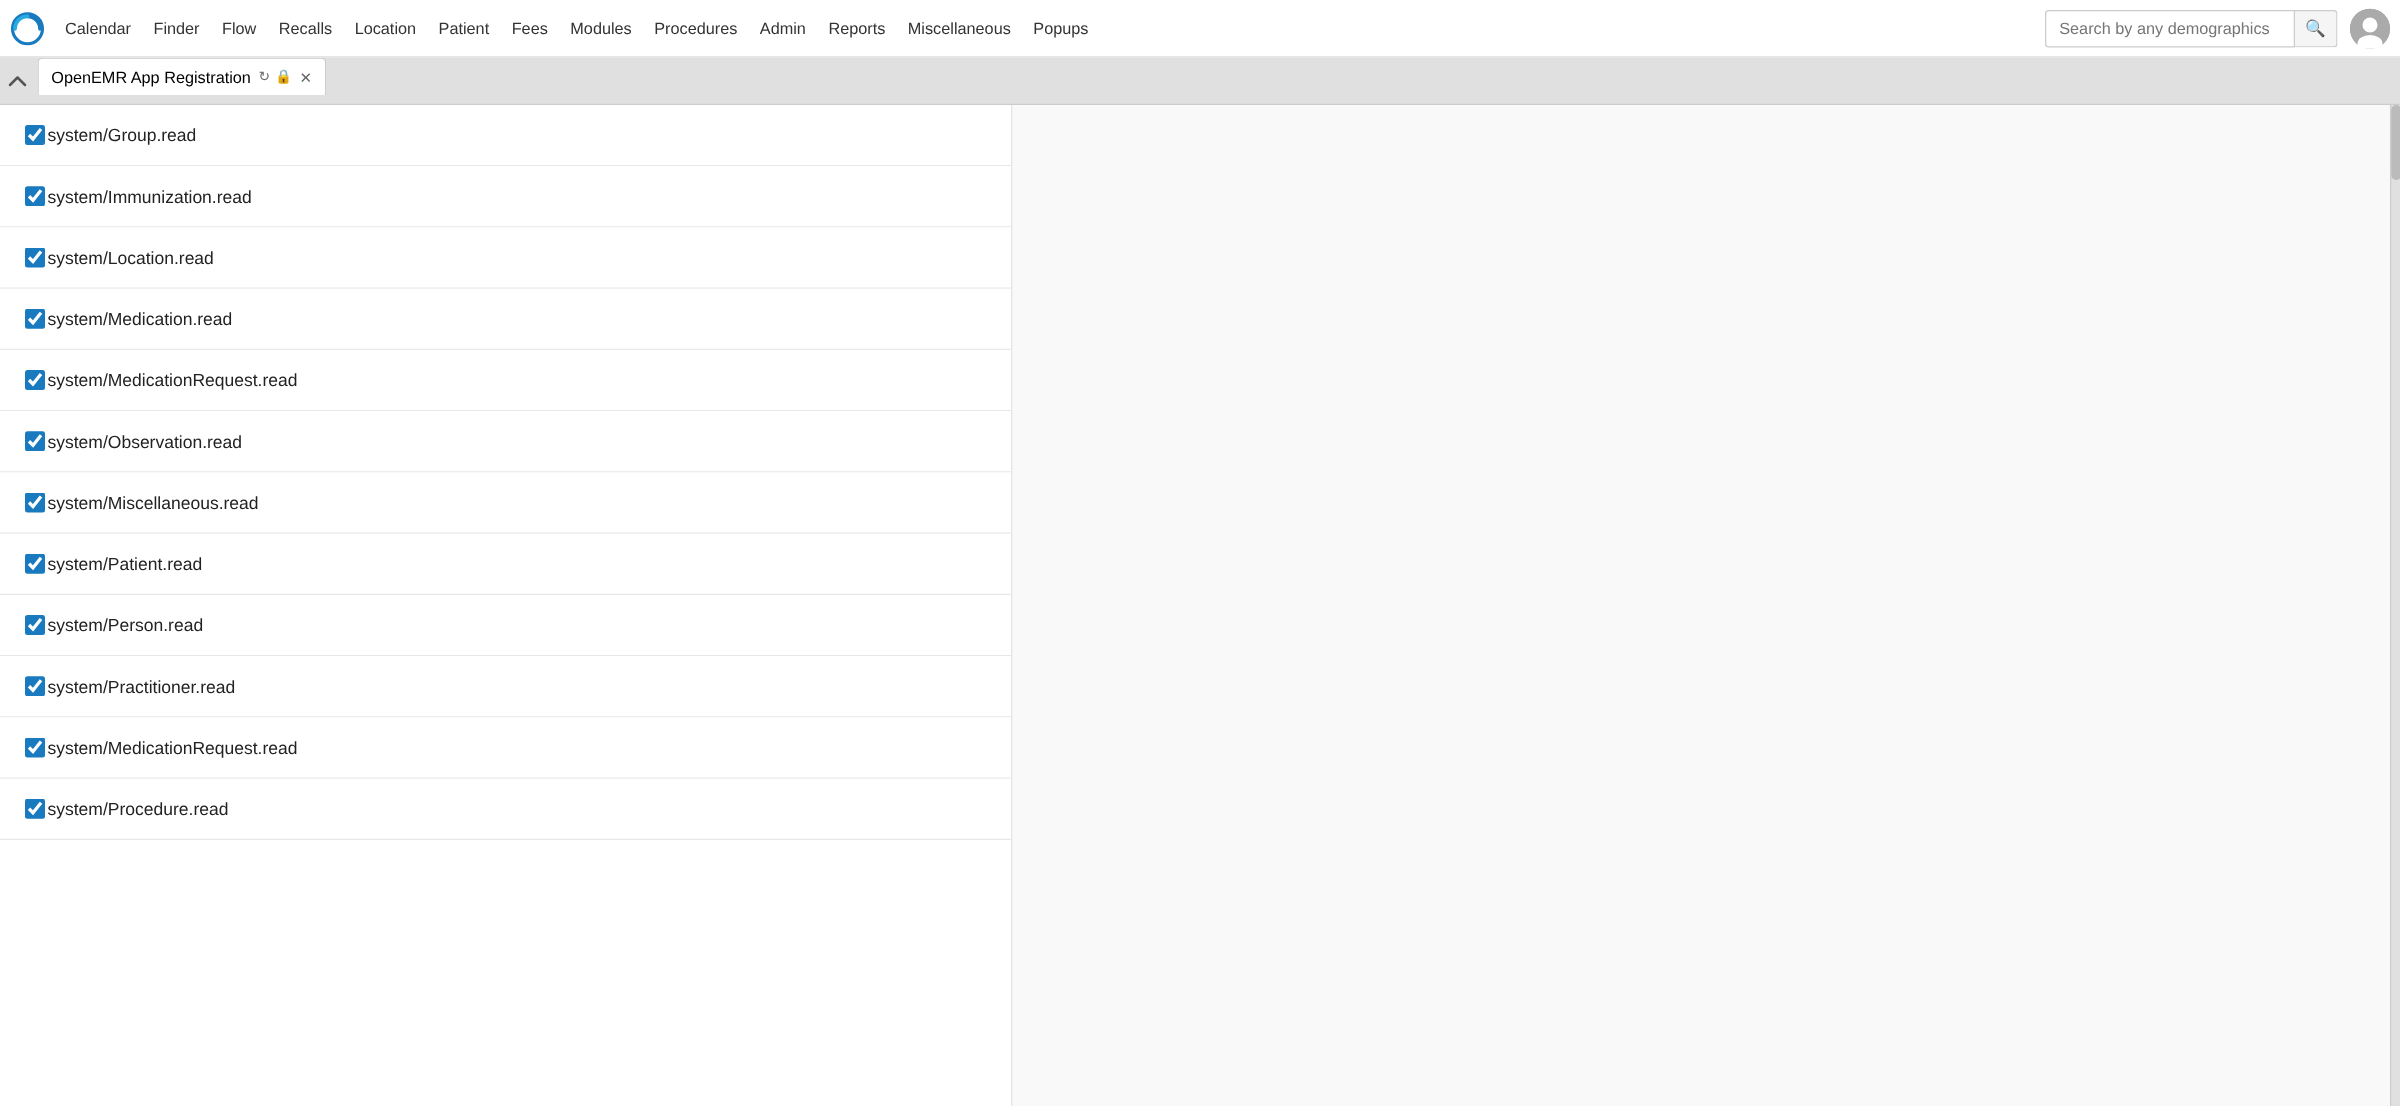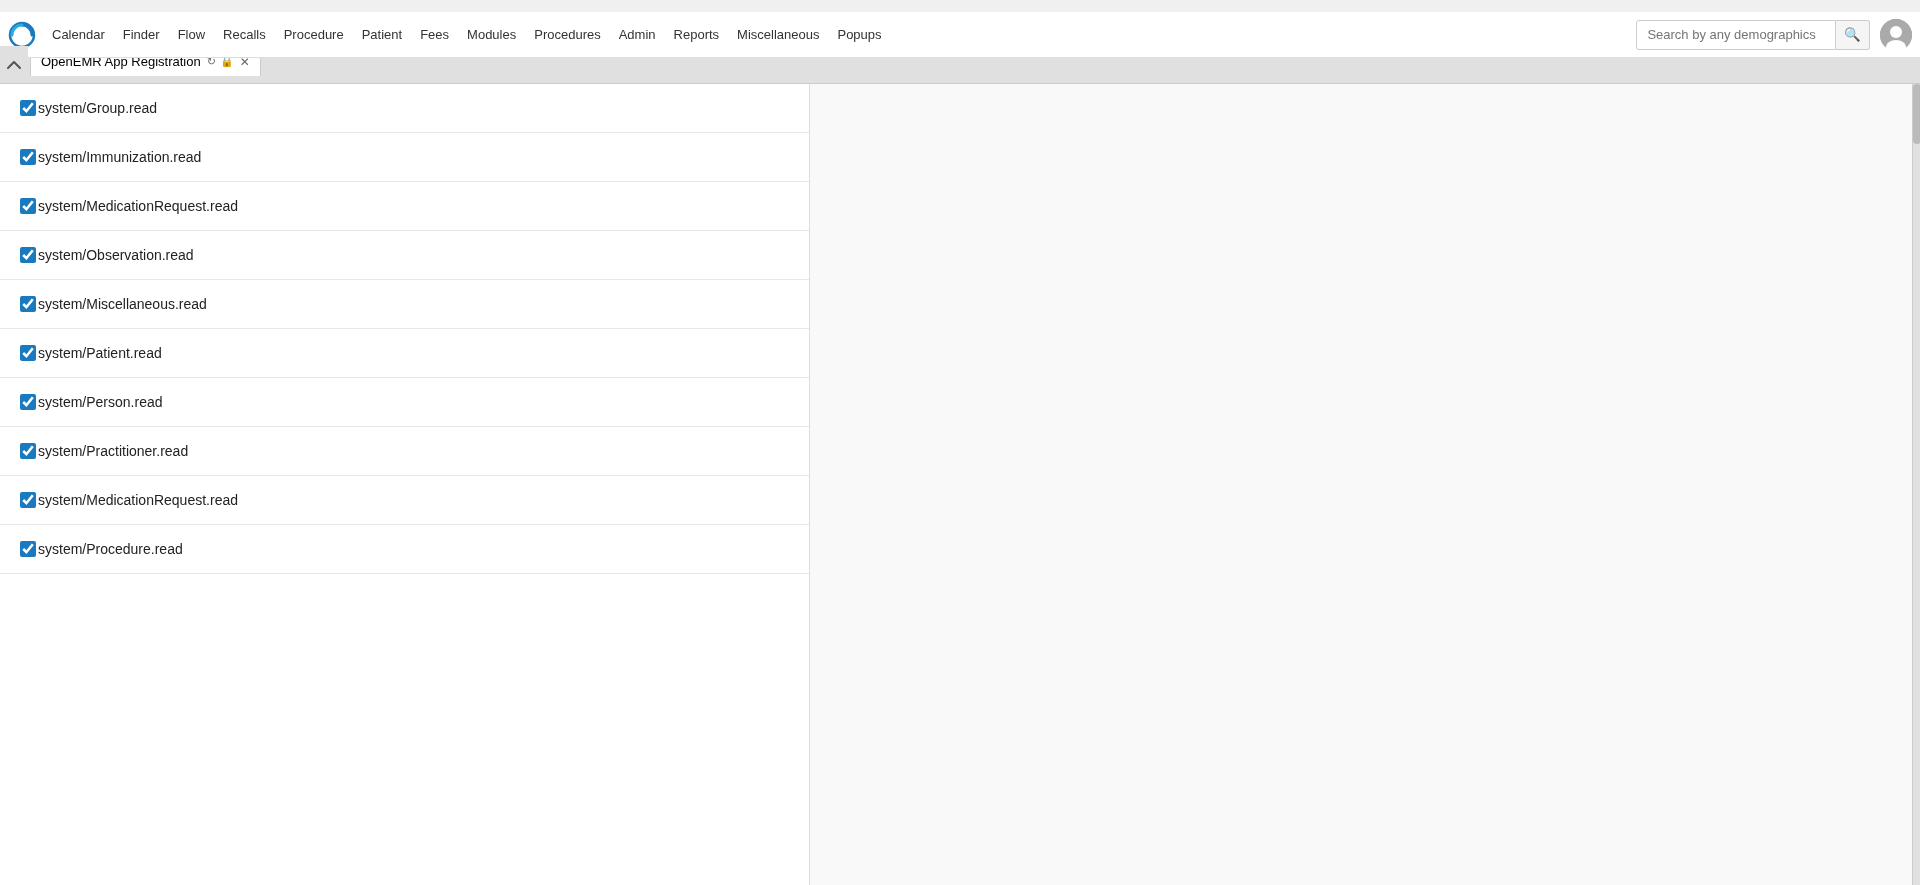--- a/index.html
+++ b/index.html
@@ -7,21 +7,21 @@
 
     
     #topbar {
       display: flex;
       align-items: center;
       background: #ffffff;
       border-bottom: 1px solid #ddd;
       height: 46px;
       padding: 0 8px;
       position: fixed;
-      top: 12px; left: 0; right: 0;
+      top: 0; left: 0; right: 0;
       z-index: 100;
     }
     #topbar .logo {
       width: 28px; height: 28px;
       margin-right: 8px;
       flex-shrink: 0;
     }
     #topbar .logo svg { width: 28px; height: 28px; }
     #nav-menu {
       display: flex;
@@ -191,21 +191,21 @@
       <circle cx="14" cy="14" r="12" fill="none" stroke="#1a7abf" stroke-width="2.5"></circle>
       <path d="M14 4 A10 10 0 0 1 24 14" stroke="#1a7abf" stroke-width="3" fill="none" stroke-linecap="round"></path>
       <path d="M14 4 A10 10 0 0 0 4 14" stroke="#29abe2" stroke-width="3" fill="none" stroke-linecap="round"></path>
     </svg>
   </div>
   <nav id="nav-menu">
     <span>Calendar</span>
     <span>Finder</span>
     <span>Flow</span>
     <span>Recalls</span>
-    <span>Procedure</span>
+    <span>Location</span>
     <span>Patient</span>
     <span>Fees</span>
     <span>Modules</span>
     <span>Procedures</span>
     <span>Admin</span>
     <span>Reports</span>
     <span>Miscellaneous</span>
     <span>Popups</span>
   </nav>
   <div class="search-area">
@@ -245,20 +245,28 @@
 
   <div class="checkbox-row">
         <input type="checkbox" id="cb1" checked="" style="">
         <label for="cb1">system/Group.read</label>
       </div>
       <div class="checkbox-row">
         <input type="checkbox" id="cb2" checked="" style="">
         <label for="cb2">system/Immunization.read</label>
       </div>
       <div class="checkbox-row">
+        <input type="checkbox" id="cb3" checked="" style="">
+        <label for="cb3">system/Location.read</label>
+      </div>
+      <div class="checkbox-row">
+        <input type="checkbox" id="cb4" checked="" style="">
+        <label for="cb4">system/Medication.read</label>
+      </div>
+      <div class="checkbox-row">
         <input type="checkbox" id="cb5" checked="" style="">
         <label for="cb5">system/MedicationRequest.read</label>
       </div>
       <div class="checkbox-row">
         <input type="checkbox" id="cb6" checked="" style="">
         <label for="cb6">system/Observation.read</label>
       </div>
       <div class="checkbox-row">
         <input type="checkbox" id="cb7" checked="" style="">
         <label for="cb7">system/Miscellaneous.read</label>

